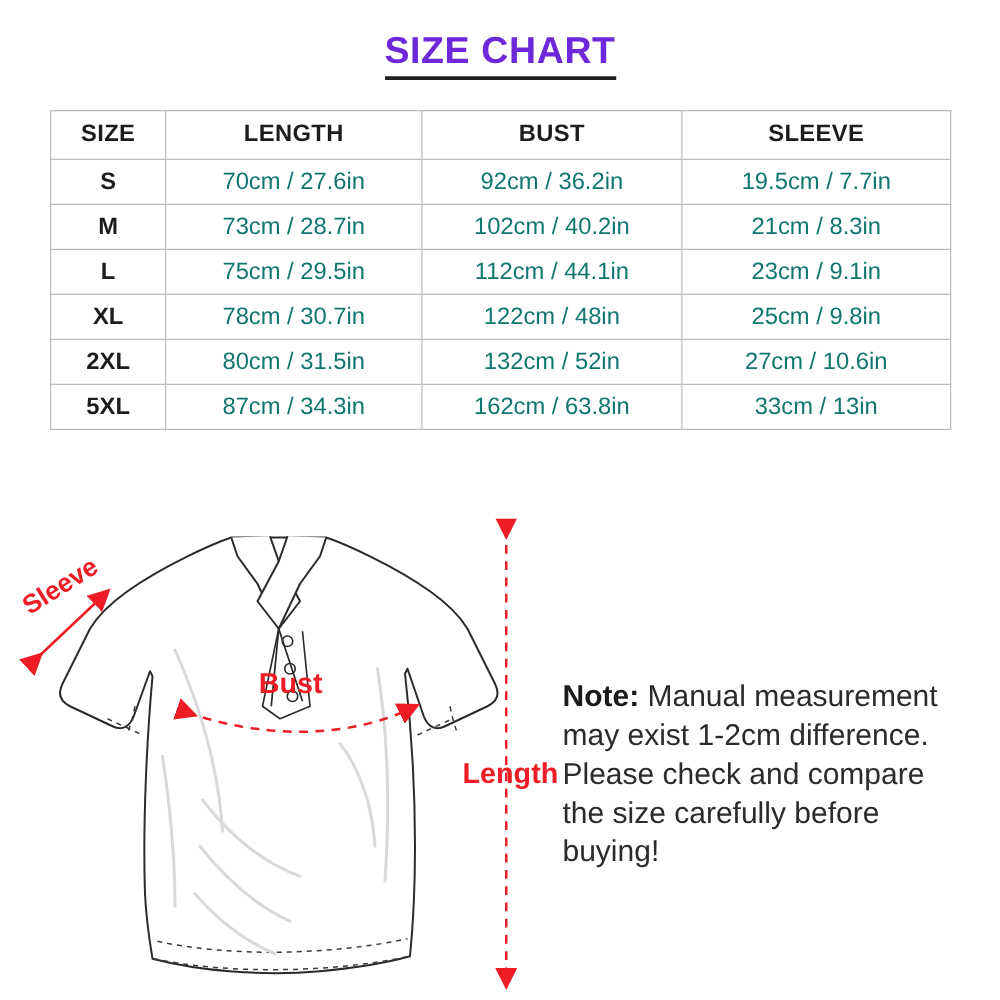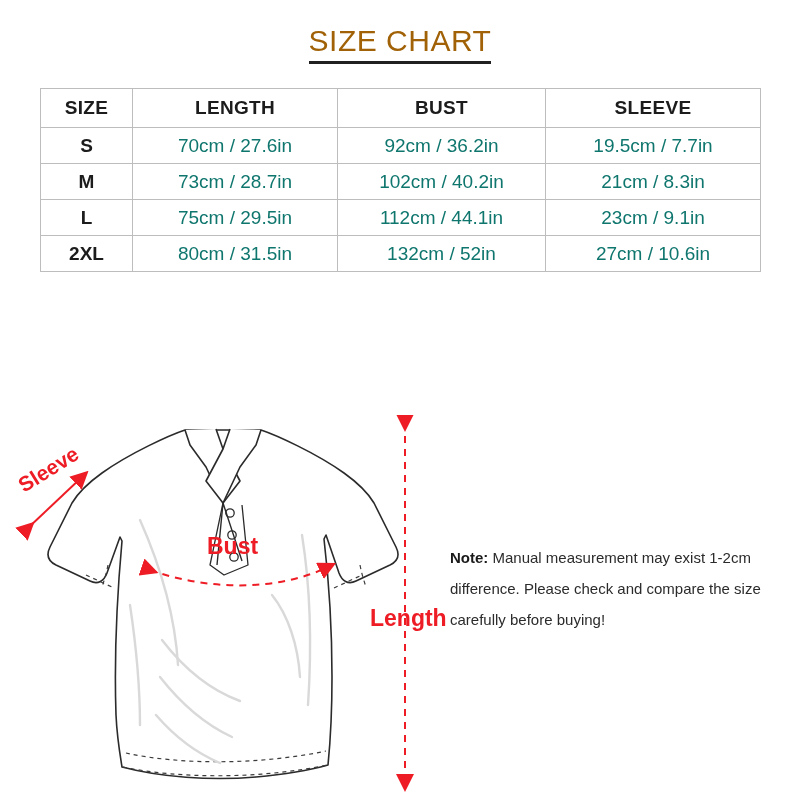--- a/index.html
+++ b/index.html
@@ -17,23 +17,23 @@
   }
 
   
   .title {
     position: absolute;
     top: 24px;
     left: 0;
     width: 800px;
     text-align: center;
     font-size: 30px;
-    font-weight: normal;
+    font-weight: bold;
     letter-spacing: 0.5px;
-    color: #a16207;
+    color: #6d28d9;
   }
   .title .underline {
     display: inline-block;
     border-bottom: 3px solid #202020;
     padding-bottom: 3px;
   }
 
   
   .chart-wrap {
     position: absolute;
@@ -110,21 +110,21 @@
     top: 190px;
     font-size: 23px;
   }
 
   
   .note {
     position: absolute;
     left: 450px;
     top: 127px;
     width: 320px;
-    font-size: 15px;
+    font-size: 24px;
     line-height: 31px;
     color: #2b2b2b;
   }
   .note b {
     font-weight: bold;
     color: #1a1a1a;
   }
 </style>
 </head>
 <body>
@@ -162,24 +162,36 @@
         <td>102cm / 40.2in</td>
         <td>21cm / 8.3in</td>
       </tr>
       <tr>
         <td class="size-col">L</td>
         <td>75cm / 29.5in</td>
         <td>112cm / 44.1in</td>
         <td>23cm / 9.1in</td>
       </tr>
       <tr>
+        <td class="size-col">XL</td>
+        <td>78cm / 30.7in</td>
+        <td>122cm / 48in</td>
+        <td>25cm / 9.8in</td>
+      </tr>
+      <tr>
         <td class="size-col">2XL</td>
         <td>80cm / 31.5in</td>
         <td>132cm / 52in</td>
         <td>27cm / 10.6in</td>
+      </tr>
+      <tr>
+        <td class="size-col">5XL</td>
+        <td>87cm / 34.3in</td>
+        <td>162cm / 63.8in</td>
+        <td>33cm / 13in</td>
       </tr>
     </tbody>
   </table>
 </div>
 
 <div class="illus">
 
   <svg class="shirt-svg" width="460" height="385" viewBox="0 0 460 385">
     <g fill="#ffffff" stroke="#2b2b2b" stroke-width="1.6" stroke-linejoin="round">
 

